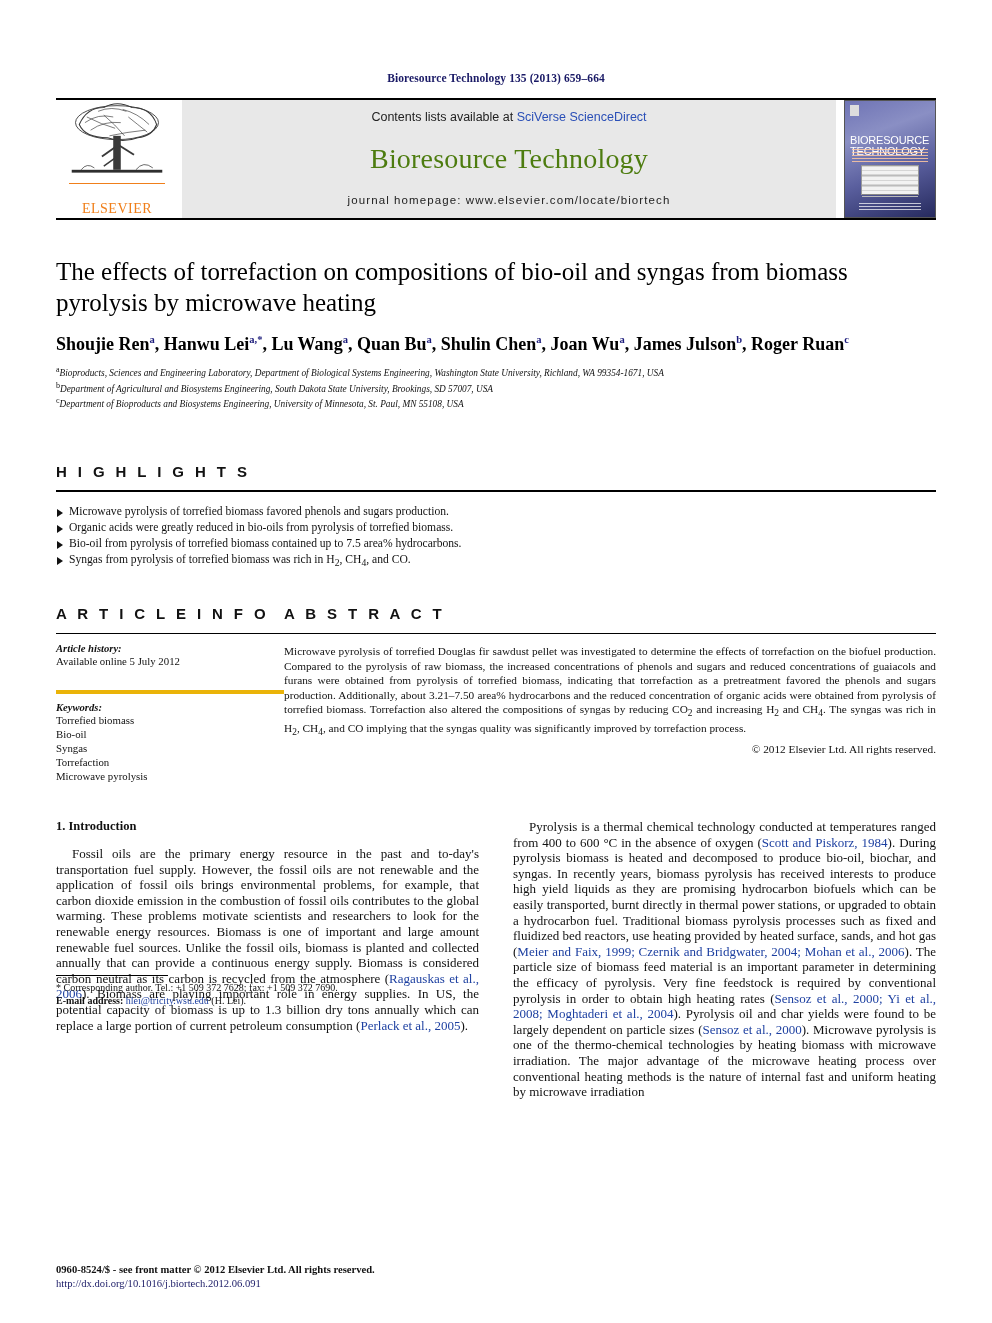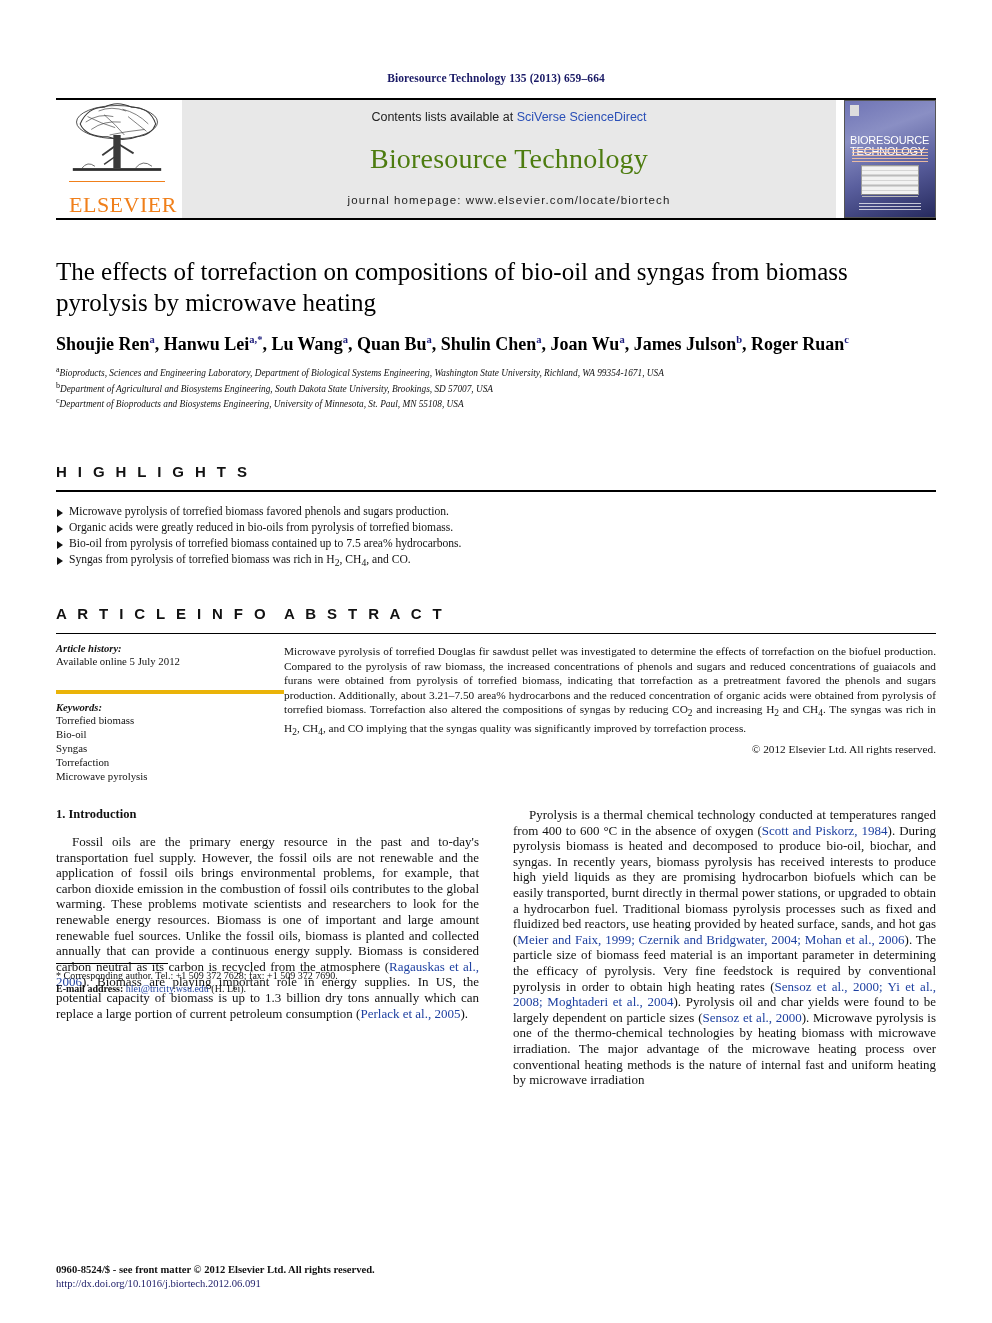--- a/index.html
+++ b/index.html
@@ -49,27 +49,27 @@
     display: flex;
     flex-direction: column;
     justify-content: flex-end;
     align-items: center;
     padding-bottom: 2px;
     box-sizing: border-box;
   }
   .tree-svg { display:block; }
   .elsevier-word {
     font-family: "Liberation Serif", serif;
-    font-size: 22px;
+    font-size: 14px;
     letter-spacing: .5px;
     color: #F07F1A;
     font-weight: 400;
     line-height: 1;
     border-top: 1.5px solid #F07F1A;
-    padding-top: 12px;
+    padding-top: 18px;
     width: 96px;
     text-align: center;
   }
   .journal-band {
     flex: 1 1 auto;
     background: #e8e8e8;
     margin: 0 8px 0 4px;
     display: flex;
     flex-direction: column;
     justify-content: space-between;
@@ -217,21 +217,21 @@
   .abstract-body {
     margin-top: 10px;
     font-size: 11.3px;
     line-height: 14.6px;
     text-align: justify;
   }
   .copyright { text-align: right; margin-top: 3px; font-size: 11.3px; }
 
   
   .body-cols {
-    margin-top: 24px;
+    margin-top: 36px;
     display: flex;
     gap: 34px;
   }
   .bcol { flex: 1 1 0; position: relative; }
   .sec-h {
     font-weight: bold;
     font-size: 12.5px;
     margin: 0 0 12px 0;
   }
   .bp {

